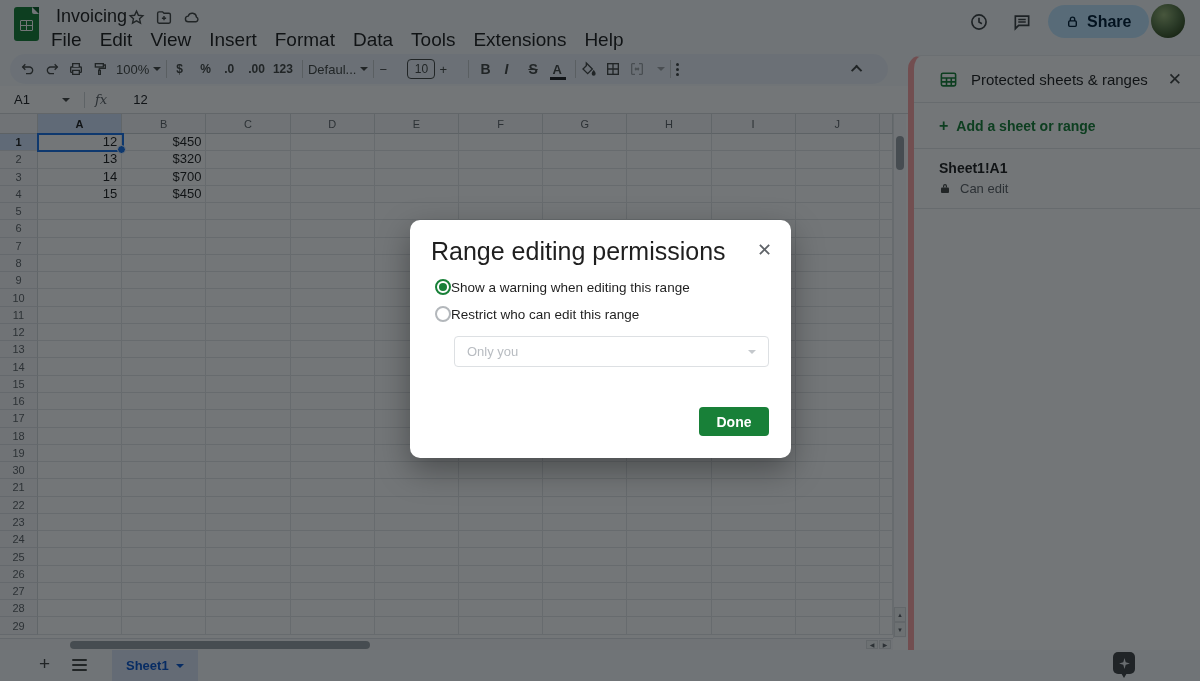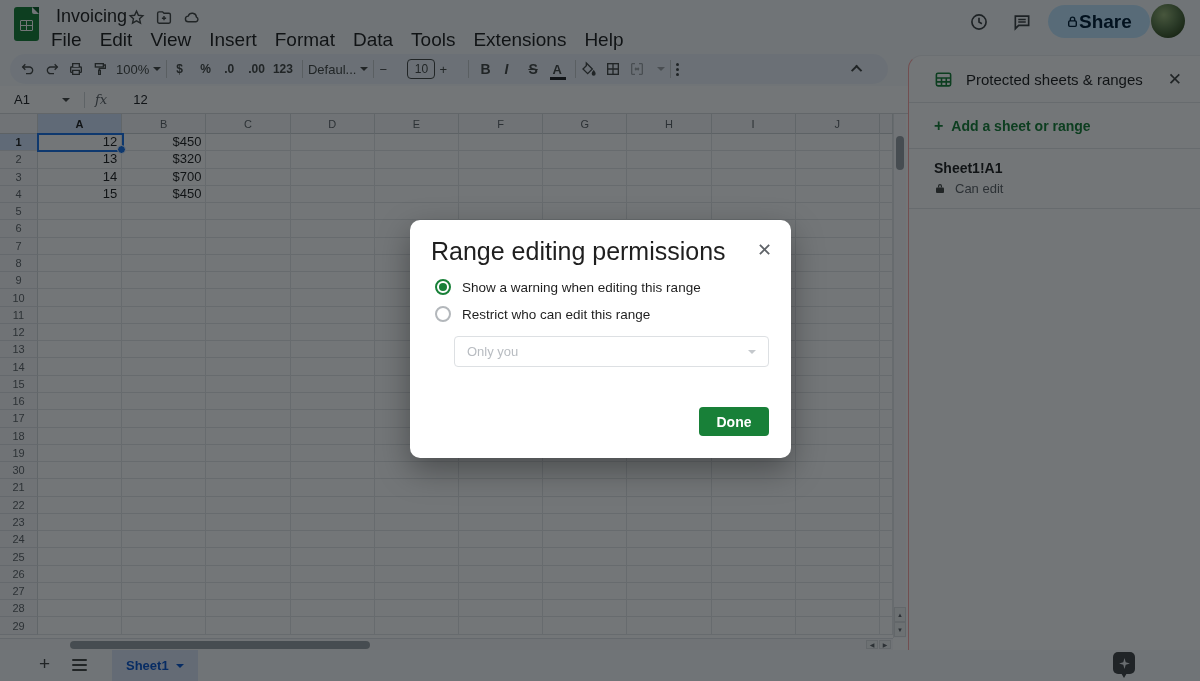--- a/index.html
+++ b/index.html
@@ -13,21 +13,21 @@
   .logo .fold { position:absolute; right:0; top:0; width:7px; height:7px; background:#f9fbfd; border-bottom-left-radius:2px; }
   .logo .fold::before { content:""; position:absolute; left:0; top:0; border-left:7px solid #0c5f28; border-top:7px solid transparent; transform:rotate(180deg); }
   .logo .tbl { position:absolute; left:6px; top:13px; width:13px; height:11px; border:1.4px solid #fff; border-radius:1px; }
   .logo .tbl::before { content:""; position:absolute; left:4.5px; top:0; width:1.4px; height:100%; background:#fff; }
   .logo .tbl::after { content:""; position:absolute; left:0; top:3.6px; width:100%; height:1.4px; background:#fff; }
   .doc-title { position:absolute; left:56px; top:6px; font-size:18px; color:#1f1f1f; }
   .hdr-ic { position:absolute; top:9px; color:#444746; }
   .menu-row { position:absolute; left:42px; top:27px; display:flex; }
   .menu-item { padding:2px 9px; font-size:19px; color:#1f1f1f; border-radius:8px; }
   .hdr-right-ic { position:absolute; top:12px; color:#3c4043; }
-  .share-btn { position:absolute; left:1048px; top:5px; height:33px; padding:0 18px; border-radius:17px; background:#c2e7ff; display:flex; align-items:center; gap:0; color:#001d35; font-size:19px; font-weight:bold; }
+  .share-btn { position:absolute; left:1048px; top:5px; height:33px; padding:0 18px; border-radius:17px; background:#c2e7ff; display:flex; align-items:center; gap:8px; color:#001d35; font-size:16px; font-weight:bold; }
   .avatar { position:absolute; left:1151px; top:4px; width:34px; height:34px; border-radius:50%; background:radial-gradient(circle at 38% 32%, #9db87a 0%, #5d7a4a 45%, #32491f 80%, #24351a 100%); }
 
   
   .toolbar { position:absolute; left:10px; top:54px; width:878px; height:30px; background:#edf2fa; border-radius:15px; display:flex; align-items:center; padding:0 10px; color:#444746; }
   .tb { height:24px; min-width:24px; display:flex; align-items:center; justify-content:flex-start; border-radius:4px; font-size:13px; }
   .tb-sep { width:1px; height:18px; background:#c6cacd; margin:0 5px; }
   .tb-txt { font-weight:bold; font-size:12px; padding:0 4px; }
   .caret { width:0; height:0; border-left:4px solid transparent; border-right:4px solid transparent; border-top:4px solid #444746; display:inline-block; margin-left:4px; }
   .fontsize-box { width:28px; height:20px; border:1px solid #444746; border-radius:4px; display:flex; align-items:center; justify-content:center; font-size:12px; margin:0 4px; }
   .tb-letter { font-size:14px; font-weight:bold; padding:0 6px; }
@@ -60,21 +60,21 @@
   .sel-box::after { content:""; position:absolute; right:-4px; bottom:-4px; width:7px; height:7px; border-radius:50%; background:#1a73e8; border:1px solid #fff; }
 
   .vscroll { position:absolute; left:893px; top:0; width:13px; height:524px; background:#fafbfc; border-left:1px solid #e3e5e8; }
   .vthumb { position:absolute; left:2px; top:22px; width:8px; height:34px; background:#9aa0a6; border-radius:4px; }
   .varrow { position:absolute; left:894px; width:12px; height:15px; background:#f1f3f4; border:1px solid #dadce0; font-size:6px; color:#5f6368; display:flex; align-items:center; justify-content:center; }
   .hstrip { position:absolute; left:0; top:524px; width:893px; height:12px; background:#f8f9fa; border-top:1px solid #e0e2e5; }
   .hthumb { position:absolute; left:70px; top:2px; width:300px; height:8px; background:#9aa0a6; border-radius:4px; }
   .harrow { position:absolute; top:526px; font-size:6px; color:#5f6368; width:12px; height:9px; display:flex; align-items:center; justify-content:center; background:#f1f3f4; border:1px solid #dadce0; }
 
   
-  .sidebar { position:absolute; left:908px; top:55px; width:292px; height:595px; background:#fff; border-top-left-radius:14px; border-left:1px solid #fca5a5; border-top:1px solid #eceef1; }
+  .sidebar { position:absolute; left:908px; top:55px; width:292px; height:595px; background:#fff; border-top-left-radius:14px; border-left:6px solid #fca5a5; border-top:1px solid #eceef1; }
   .sb-head { display:flex; align-items:center; height:46px; padding:0 18px 0 25px; }
   .sb-title { font-size:15px; color:#1f1f1f; margin-left:13px; }
   .sb-close { margin-left:auto; font-size:17px; color:#444746; }
   .sb-div { border-bottom:1px solid #e3e5e8; }
   .sb-add { padding:14px 25px 13px; color:#188038; font-size:14px; font-weight:bold; display:flex; align-items:center; gap:8px; }
   .sb-add .plus { font-size:16px; font-weight:bold; }
   .sb-item { padding:11px 25px 12px; }
   .sb-range { font-size:14px; font-weight:bold; color:#1f1f1f; }
   .sb-perm { margin-top:5px; display:flex; align-items:center; gap:9px; color:#5f6368; font-size:13px; }
 
@@ -86,21 +86,21 @@
   .sheet-tab { position:absolute; left:112px; top:0; height:31px; padding:0 14px; background:#dce6f9; display:flex; align-items:center; gap:7px; color:#0b57d0; font-size:13px; font-weight:bold; }
   .sheet-tab .caret { border-top-color:#0b57d0; margin:0; }
   .corner-badge { position:absolute; left:1113px; top:2px; width:22px; height:22px; background:#424548; border-radius:5px; display:flex; align-items:center; justify-content:center; }
   .corner-badge::after { content:""; position:absolute; left:8px; bottom:-4px; border-left:3px solid transparent; border-right:3px solid transparent; border-top:5px solid #424548; }
 
   
   .scrim { position:absolute; inset:0; background:rgba(5,10,14,0.56); z-index:40; }
   .dialog { position:absolute; left:410px; top:220px; width:381px; height:238px; background:#fff; border-radius:10px; z-index:50; box-shadow:0 12px 32px rgba(0,0,0,0.35); }
   .dlg-title { position:absolute; left:21px; top:17px; font-size:25px; color:#1f1f1f; }
   .dlg-close { position:absolute; right:19px; top:19px; font-size:18px; color:#5f6368; }
-  .dlg-opt { position:absolute; left:25px; display:flex; align-items:center; gap:11px; }
+  .dlg-opt { position:absolute; left:25px; display:flex; align-items:center; }
   .dlg-opt.o1 { top:59px; }
   .dlg-opt.o2 { top:86px; }
   .radio { width:16px; height:16px; border-radius:50%; border:2px solid #b3b7bb; position:relative; }
   .radio.on { border-color:#188038; }
   .radio.on::after { content:""; position:absolute; left:2px; top:2px; width:8px; height:8px; border-radius:50%; background:#188038; }
   .dlg-opt span { font-size:13.5px; color:#1f1f1f; }
   .dlg-dd { position:absolute; left:44px; top:116px; width:315px; height:31px; border:1px solid #dde0e3; border-radius:4px; display:flex; align-items:center; justify-content:space-between; padding:0 12px; }
   .dlg-dd span { font-size:13px; color:#b8bcc1; }
   .dlg-dd .caret { border-top-color:#c4c8cc; margin:0; }
   .done-btn { position:absolute; left:289px; top:187px; width:70px; height:29px; background:#188038; border-radius:4px; color:#fff; font-size:14px; font-weight:bold; display:flex; align-items:center; justify-content:center; }

